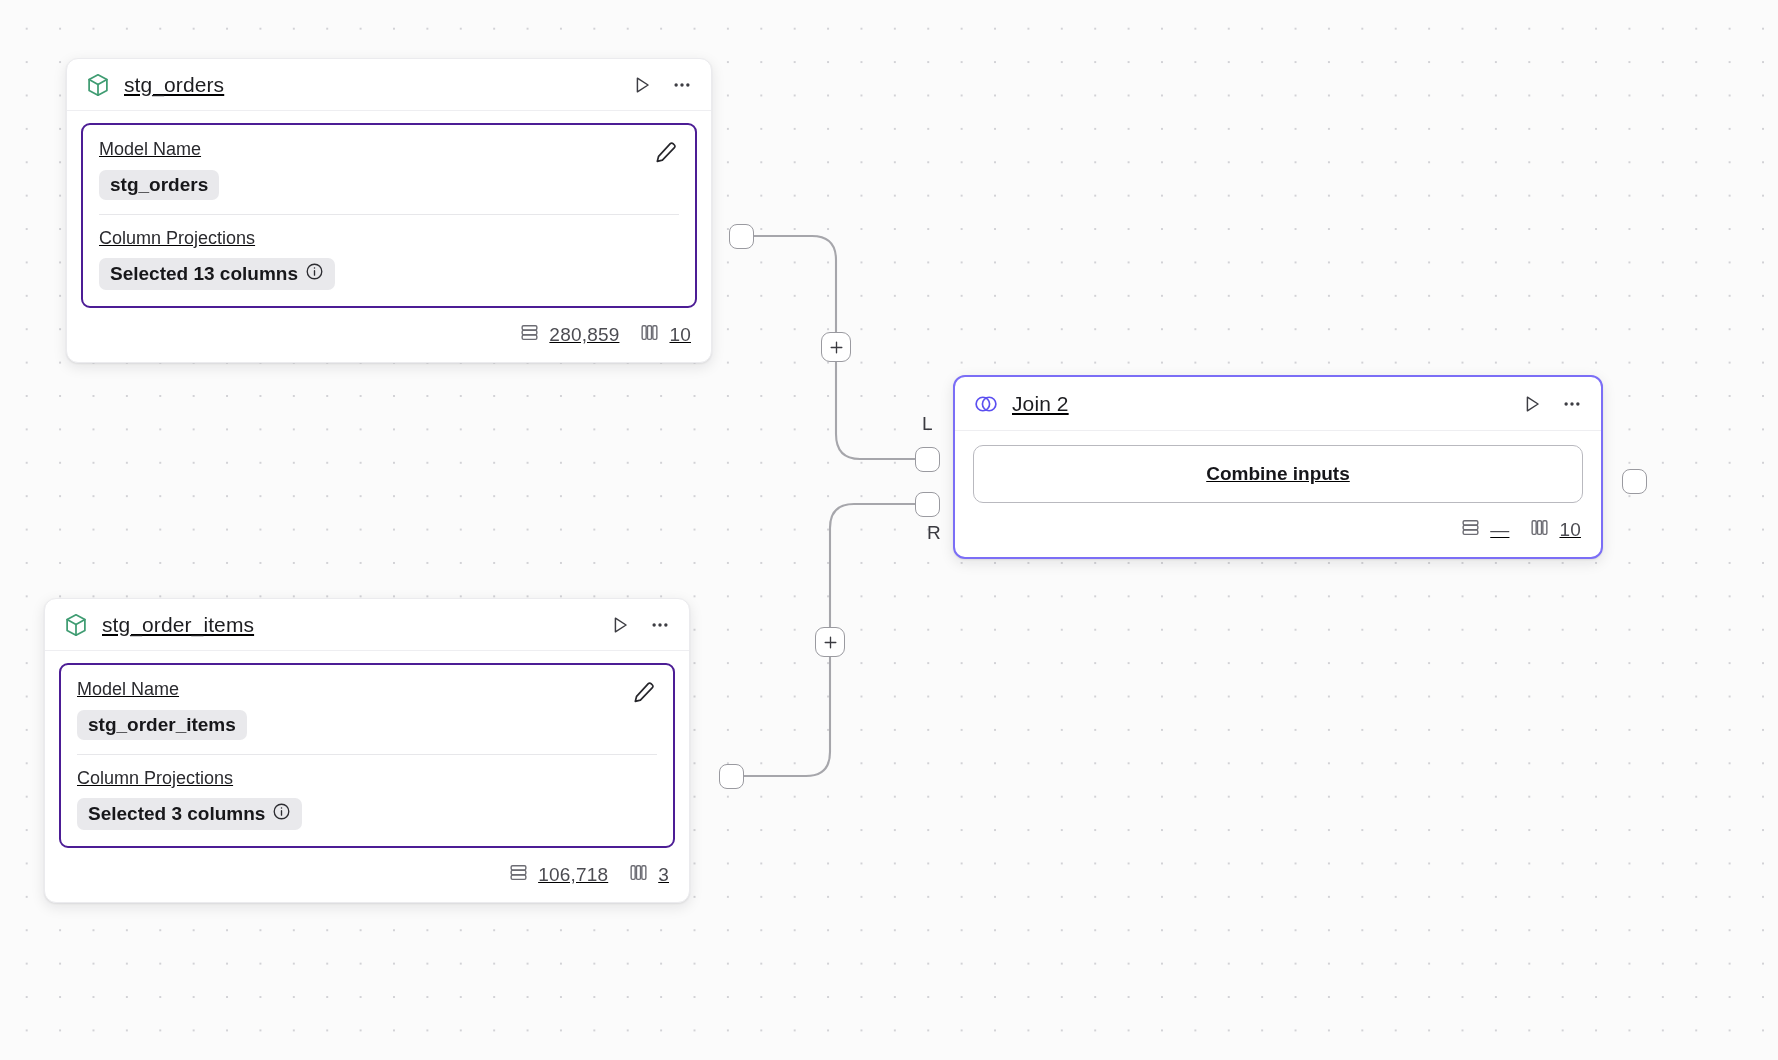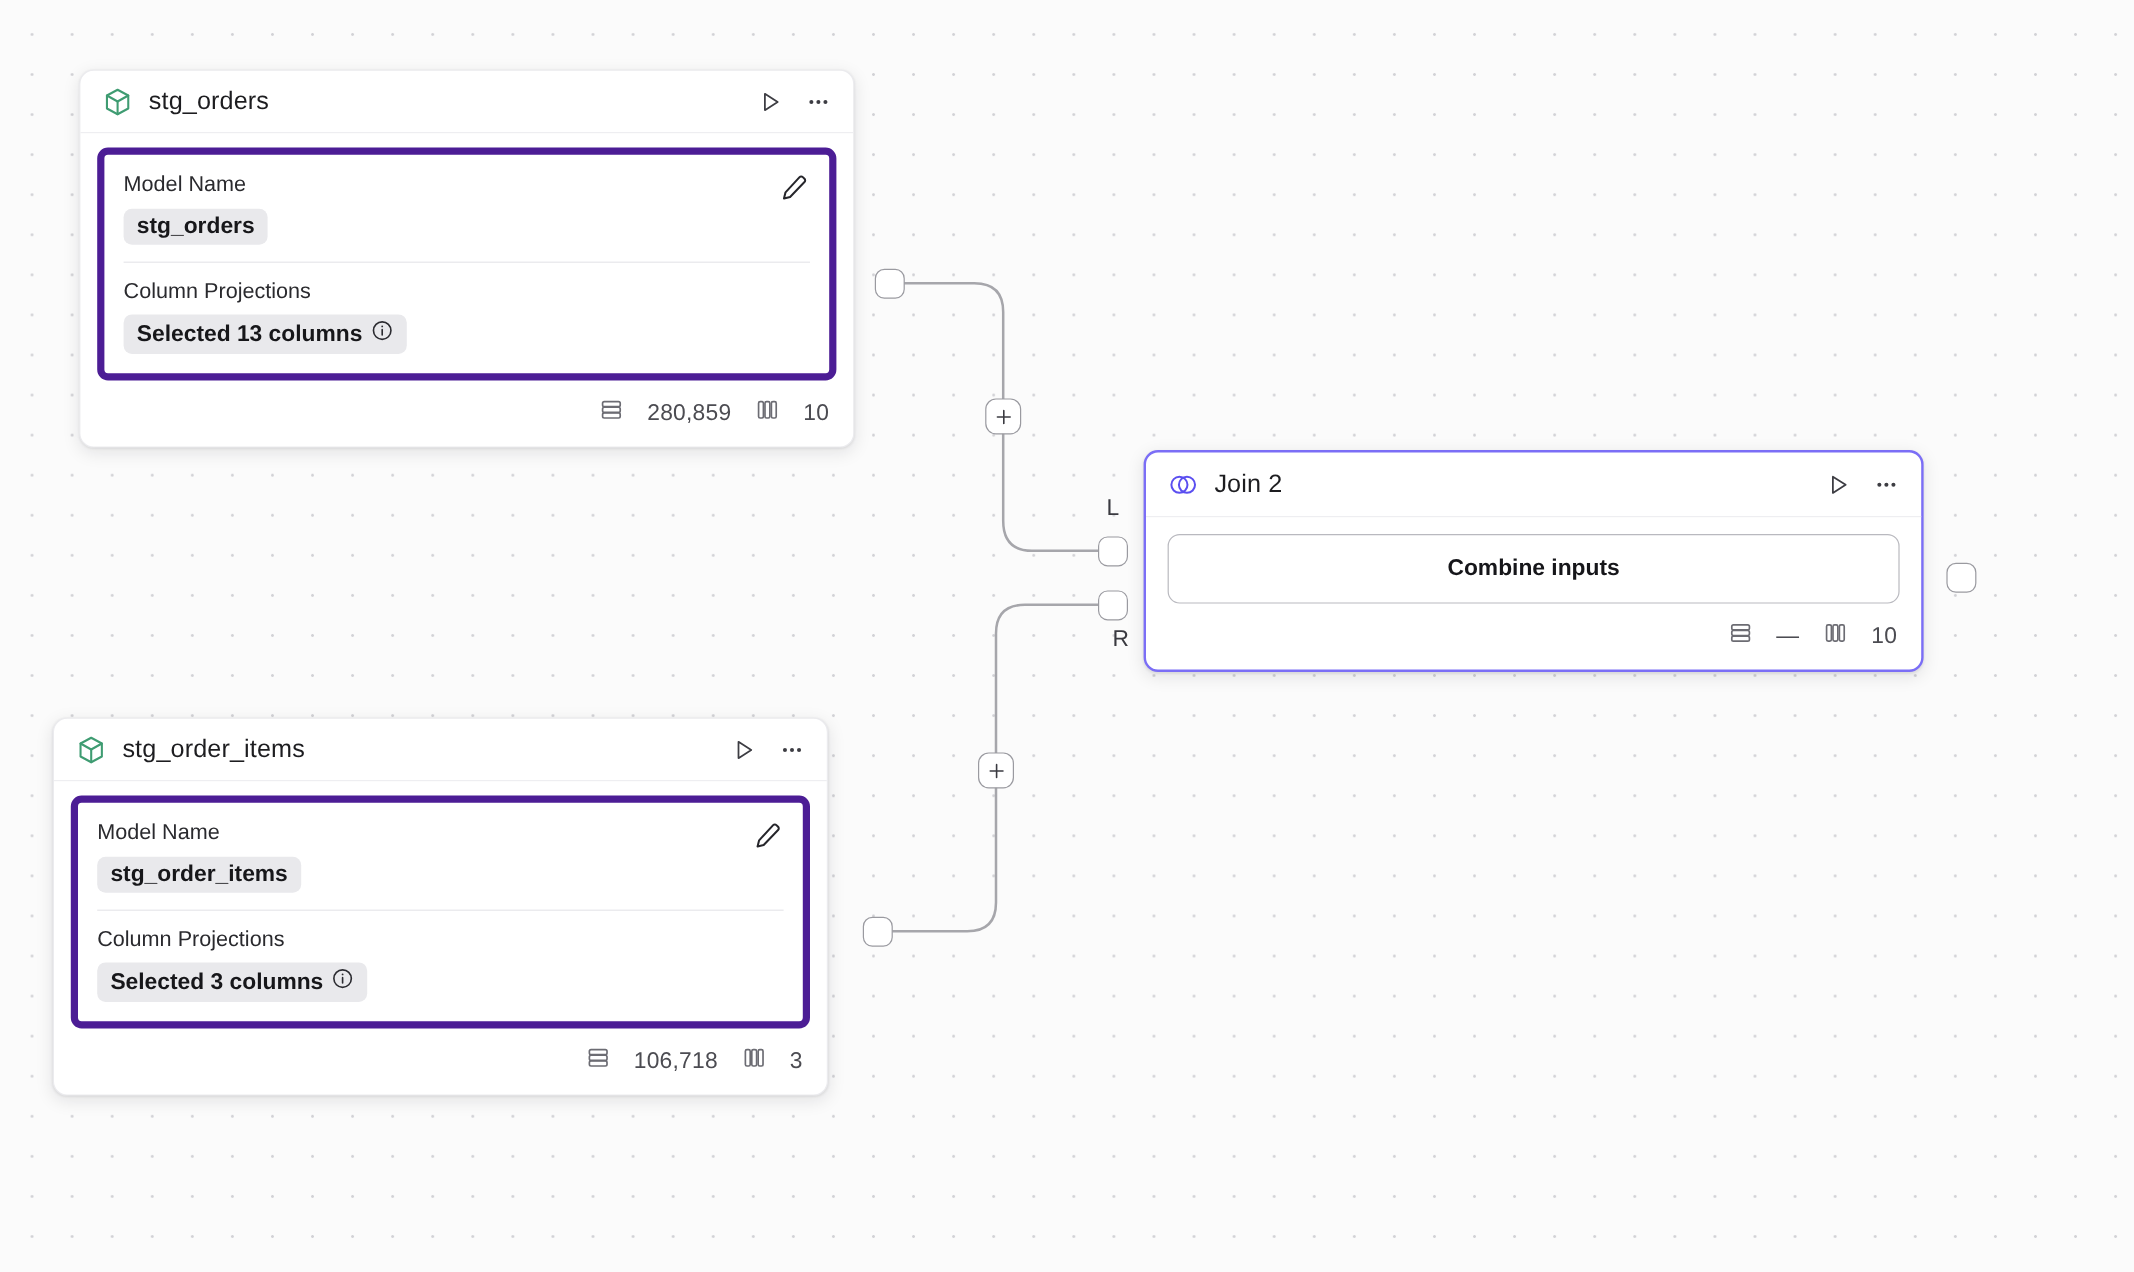--- a/index.html
+++ b/index.html
@@ -39,20 +39,21 @@
     stroke-linecap: round;
   }
 
   
   .node {
     position: absolute;
     background: #ffffff;
     border-radius: 12px;
     box-shadow: 0 1px 2px rgba(16,18,28,.07),
                 0 4px 14px rgba(16,18,28,.10);
+    text-decoration: underline;
   }
   .node.model { border: 1px solid #ebebee; }
   .node.join  { border: 2.4px solid #7b6ef6; }
 
   .node-head {
     display: flex;
     align-items: center;
     height: 52px;
     padding: 0 16px 0 18px;
     border-bottom: 1px solid #eeeef1;
@@ -72,21 +73,21 @@
     width: 26px; height: 26px;
     border-radius: 5px;
     cursor: pointer;
     background: transparent;
     border: none;
   }
 
   .node-body { padding: 12px 14px 8px 14px; }
 
   .config-box {
-    border: 6px solid #4c1d95;
+    border: 2px solid #4c1d95;
     border-radius: 9px;
     padding: 14px 16px 16px 16px;
     background: #fff;
   }
 
   .field-row {
     display: flex;
     align-items: flex-start;
     justify-content: space-between;
   }
@@ -116,21 +117,21 @@
 
   .node-foot {
     display: flex;
     align-items: center;
     justify-content: flex-end;
     gap: 9px;
     padding: 6px 20px 14px 20px;
     font-size: 19px;
     color: #59595f;
   }
-  .stat { display: flex; align-items: center; gap: 19px; }
+  .stat { display: flex; align-items: center; gap: 9px; }
   .stat + .stat { margin-left: 11px; }
   .stat-val { color: #4c4c52; letter-spacing: .2px; }
 
   .join-action {
     display: flex;
     align-items: center;
     justify-content: center;
     height: 58px;
     border: 1px solid #b9b9bf;
     border-radius: 10px;

